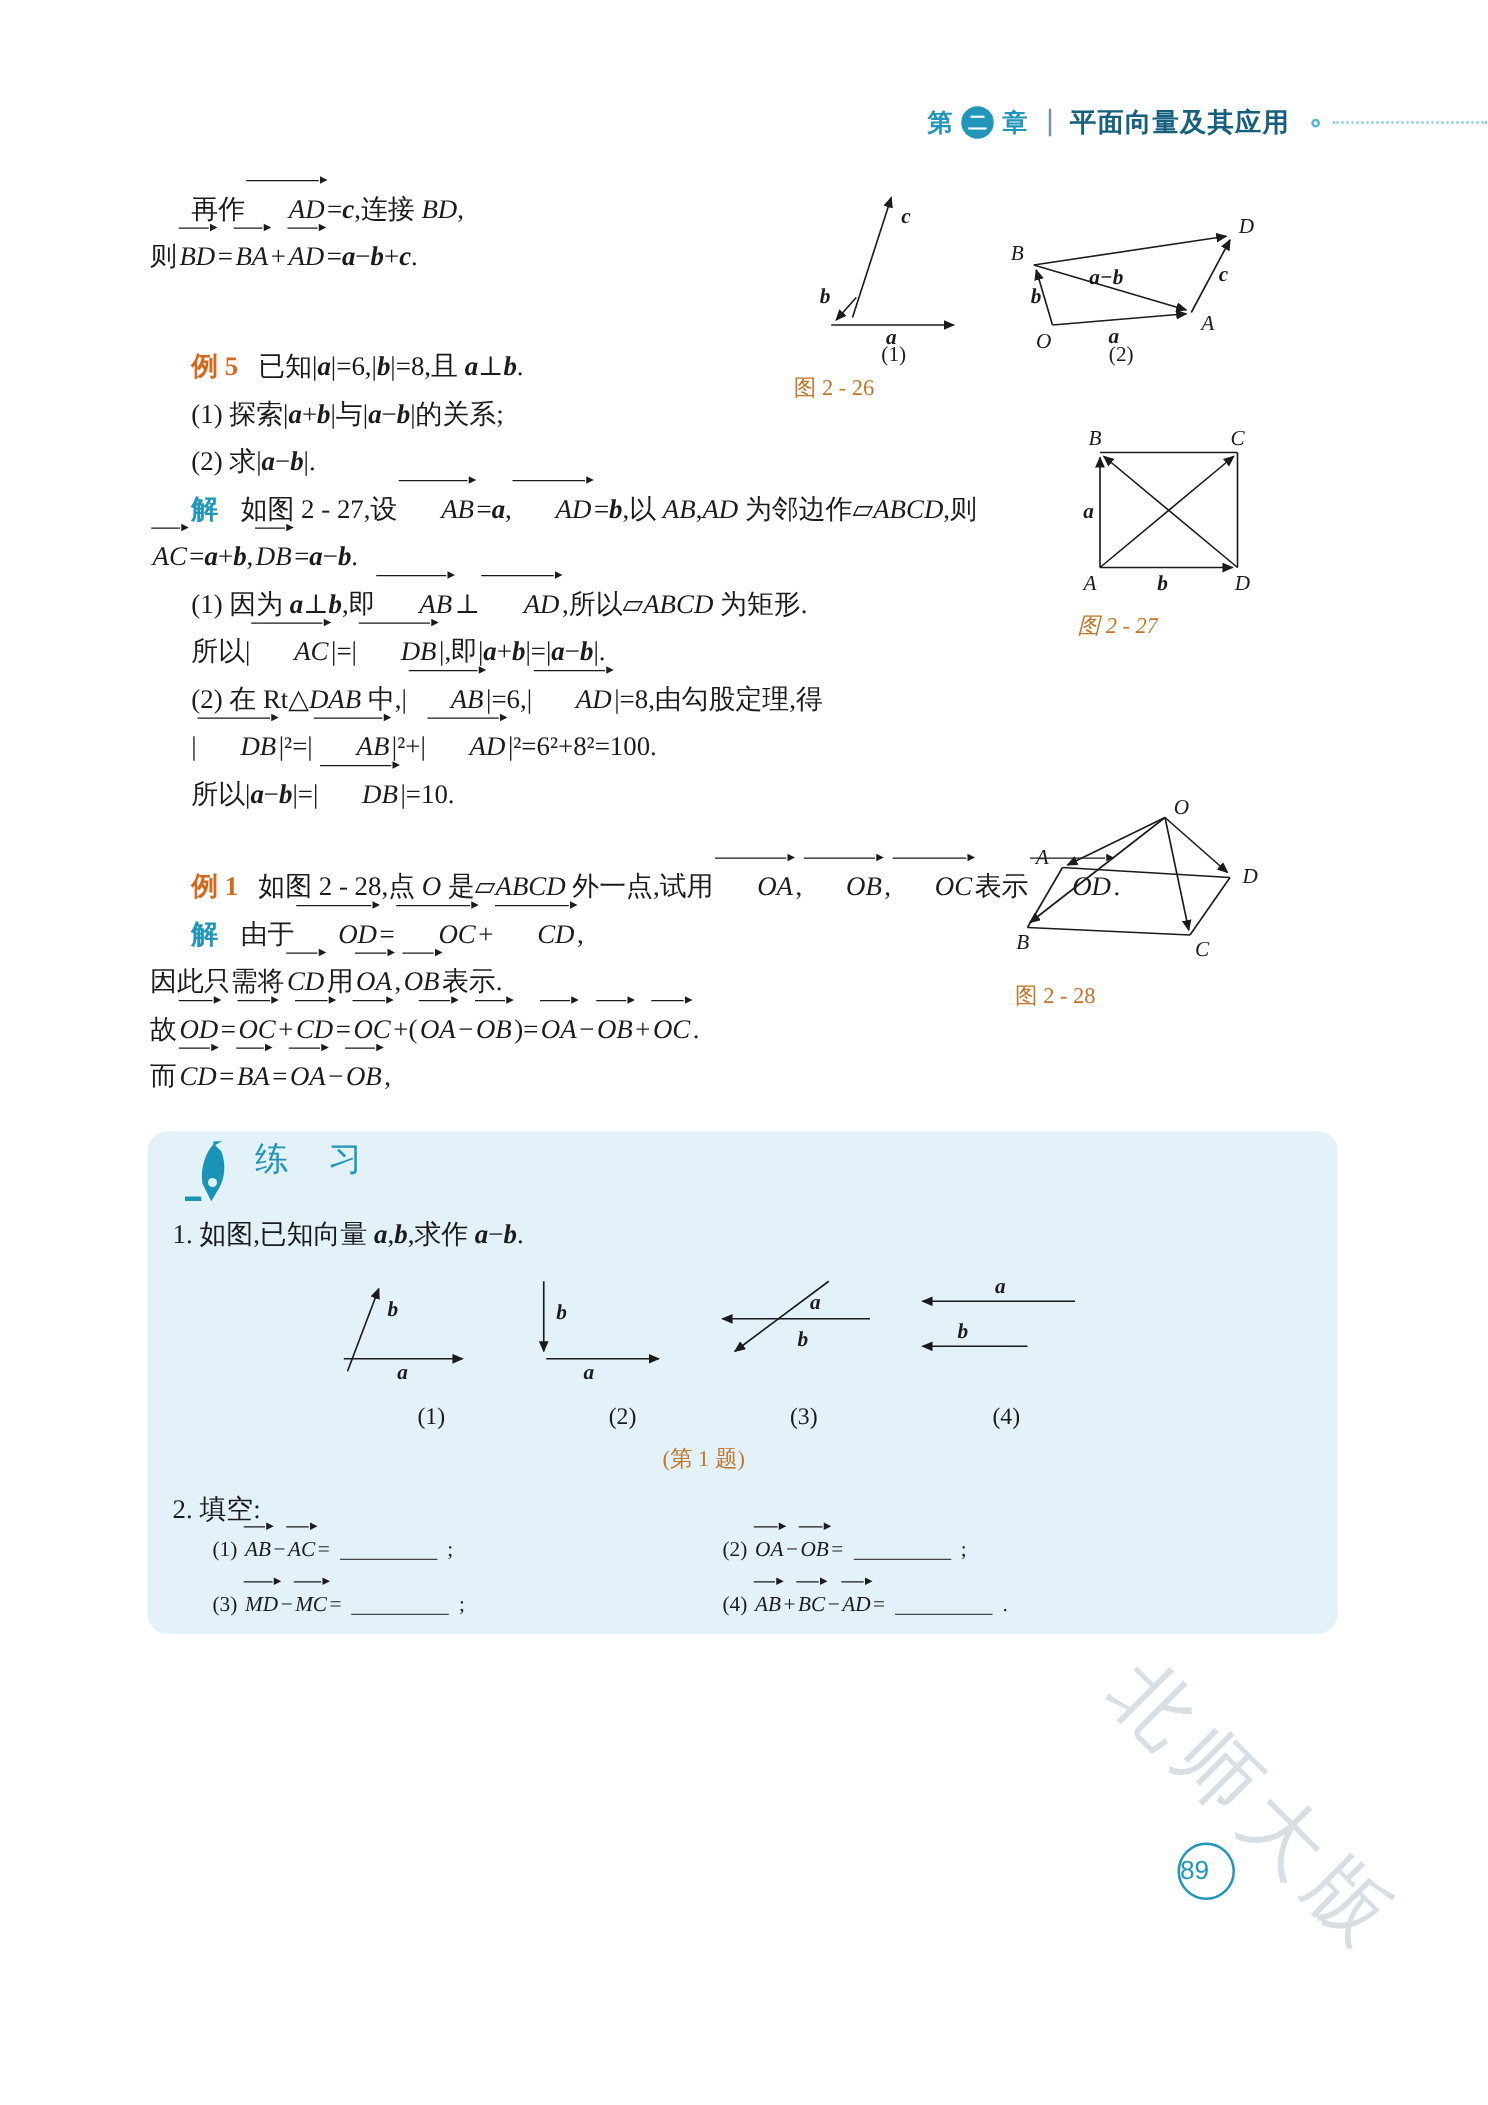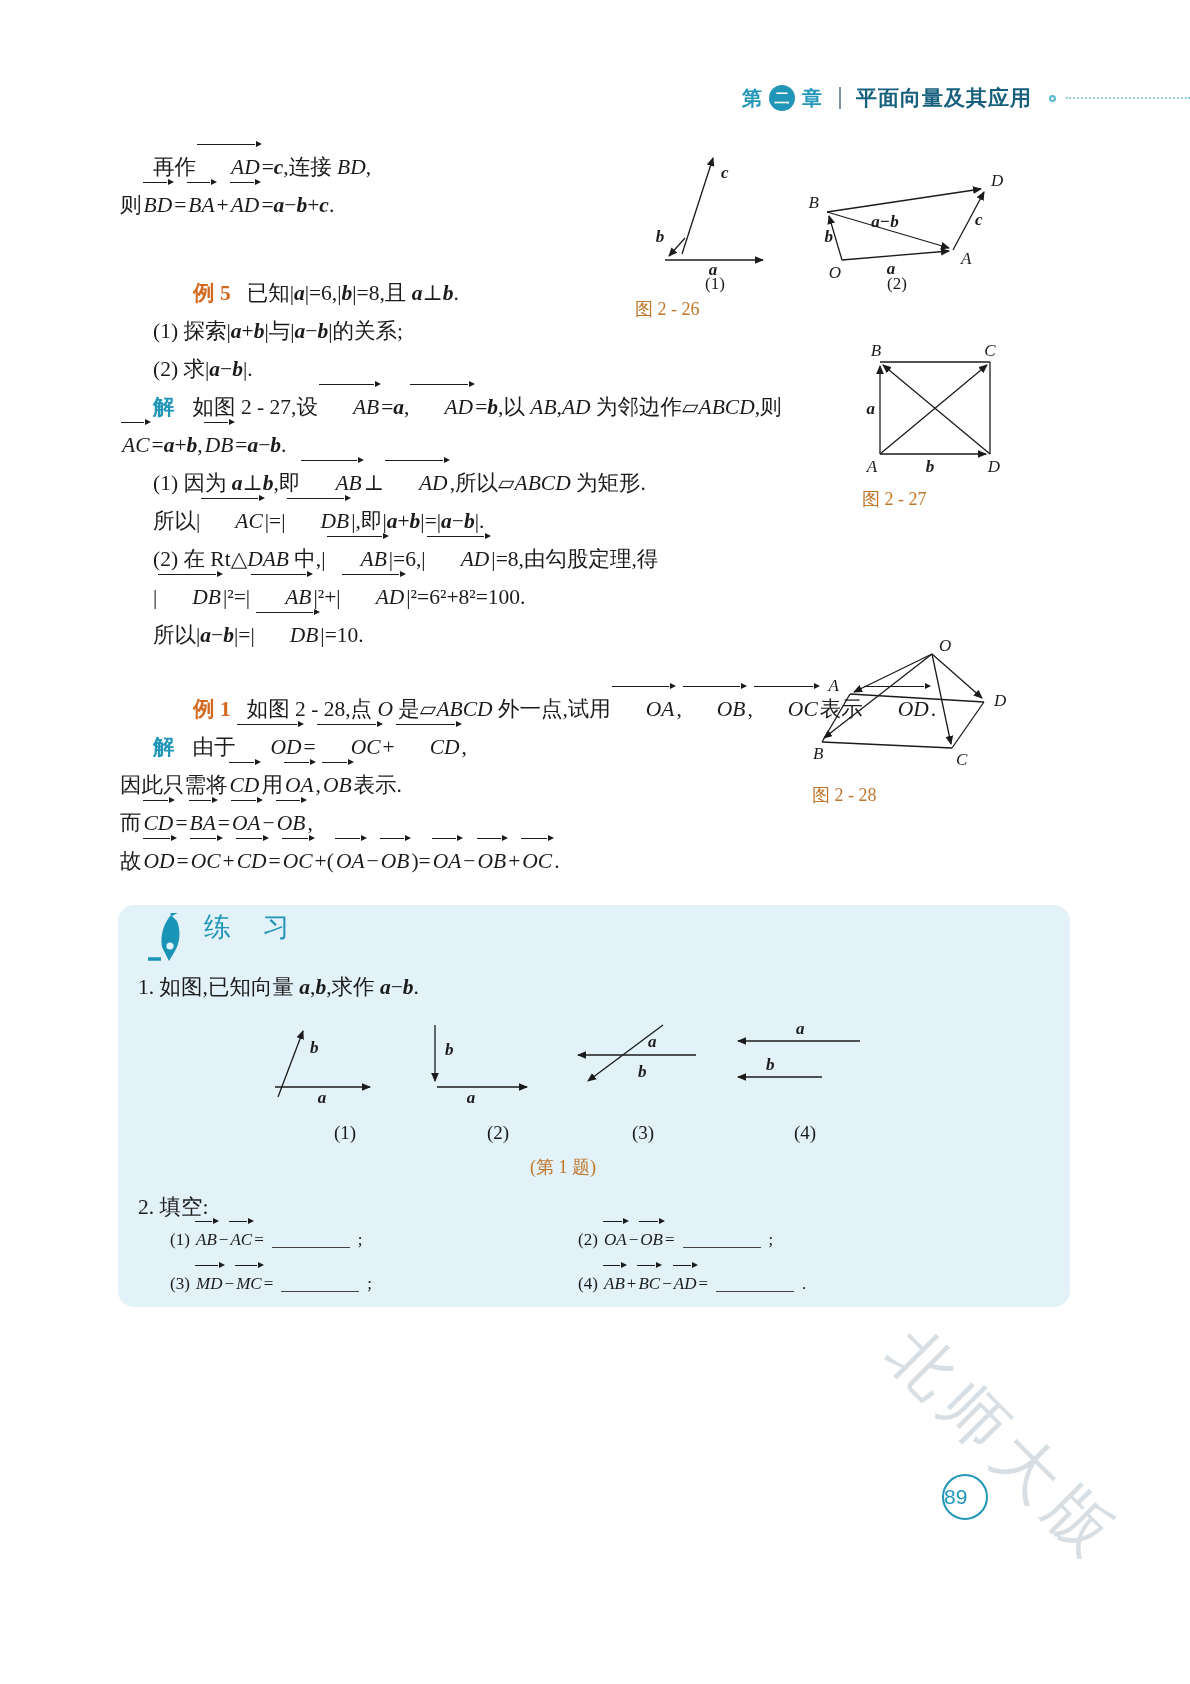--- a/index.html
+++ b/index.html
@@ -21,21 +21,21 @@
   .h-div{width:2px;height:22px;background:#7d93a0;margin:0 8px 0 10px;}
   .h-title{color:var(--teal-dark);font-weight:bold;font-size:21px;letter-spacing:1px;
     font-family:"Liberation Sans",sans-serif;}
   .h-dot{width:7px;height:7px;border:2px solid #5bb8d4;border-radius:50%;margin-left:10px;flex:0 0 auto;}
   .h-dots{flex:1;height:0;border-top:2.5px dotted #8ecfe0;margin-left:3px;}
   
   .col{position:absolute;left:120px;top:148px;width:840px;}
   .col p{line-height:38px;font-size:21.5px;white-space:nowrap;}
   .ind{text-indent:33px;}
   .sp1{height:50px;} .sp2{height:36px;}
-  .exlabel{color:var(--orange);font-weight:bold;margin-right:16px;margin-left:40px;}
+  .exlabel{color:var(--orange);font-weight:bold;margin-right:16px;}
   .sollabel{color:var(--teal);font-weight:bold;margin-right:18px;}
   i{font-style:italic;}
   .bv{font-style:italic;font-weight:bold;}
   .vec{position:relative;display:inline-block;font-style:italic;padding:0 2px;}
   .vec::before{content:"";position:absolute;top:-4px;left:1px;right:7px;height:0;border-top:1.5px solid var(--ink);}
   .vec::after{content:"";position:absolute;top:-7.5px;right:0;width:0;height:0;
     border-left:6px solid var(--ink);border-top:3.5px solid transparent;border-bottom:3.5px solid transparent;}
   
   .fig{position:absolute;}
   .figcap{color:var(--caption-orange);font-size:18px;text-align:left;line-height:22px;}
@@ -94,22 +94,22 @@
     <p class="ind"><span>(1) 因为 <b class="bv">a</b>⊥<b class="bv">b</b>,即<span class="vec">AB</span>⊥<span class="vec">AD</span>,所以▱<i>ABCD</i> 为矩形.</span></p>
     <p class="ind"><span>所以|<span class="vec">AC</span>|=|<span class="vec">DB</span>|,即|<b class="bv">a</b>+<b class="bv">b</b>|=|<b class="bv">a</b>−<b class="bv">b</b>|.</span></p>
     <p class="ind"><span>(2) 在 Rt△<i>DAB</i> 中,|<span class="vec">AB</span>|=6,|<span class="vec">AD</span>|=8,由勾股定理,得</span></p>
     <p class="ind"><span>|<span class="vec">DB</span>|²=|<span class="vec">AB</span>|²+|<span class="vec">AD</span>|²=6²+8²=100.</span></p>
     <p class="ind"><span>所以|<b class="bv">a</b>−<b class="bv">b</b>|=|<span class="vec">DB</span>|=10.</span></p>
     <div class="sp2"></div>
 
     <p class="ind"><span class="exlabel">例 1</span><span>如图 2 - 28,点 <i>O</i> 是▱<i>ABCD</i> 外一点,试用<span class="vec">OA</span>,<span class="vec">OB</span>,<span class="vec">OC</span>表示<span class="vec">OD</span>.</span></p>
     <p class="ind"><span class="sollabel">解</span><span>由于<span class="vec">OD</span>=<span class="vec">OC</span>+<span class="vec">CD</span>,</span></p>
     <p><span>因此只需将<span class="vec">CD</span>用<span class="vec">OA</span>,<span class="vec">OB</span>表示.</span></p>
+    <p><span>故<span class="vec">OD</span>=<span class="vec">OC</span>+<span class="vec">CD</span>=<span class="vec">OC</span>+(<span class="vec">OA</span>−<span class="vec">OB</span>)=<span class="vec">OA</span>−<span class="vec">OB</span>+<span class="vec">OC</span>.</span></p>
     <p><span>而<span class="vec">CD</span>=<span class="vec">BA</span>=<span class="vec">OA</span>−<span class="vec">OB</span>,</span></p>
-    <p><span>故<span class="vec">OD</span>=<span class="vec">OC</span>+<span class="vec">CD</span>=<span class="vec">OC</span>+(<span class="vec">OA</span>−<span class="vec">OB</span>)=<span class="vec">OA</span>−<span class="vec">OB</span>+<span class="vec">OC</span>.</span></p>
   </div>
 
   <div class="fig" style="left:635px;top:142px;width:390px;">
     <svg width="390" height="152">
       <defs>
           <marker id="m226" markerWidth="8" markerHeight="8" refX="6.2" refY="3" orient="auto">
             <path d="M0,0 L7,3 L0,6 z" fill="#1b1b1b"></path>
           </marker>
         </defs>
       <g>
@@ -154,21 +154,21 @@
       <line x1="18" y1="112" x2="124" y2="112" marker-end="url(#m227)"></line>
       <line x1="18" y1="112" x2="125" y2="23" marker-end="url(#m227)"></line>
       <line x1="128" y1="112" x2="21" y2="23" marker-end="url(#m227)"></line>
       <text class="it" x="14" y="14" text-anchor="middle">B</text>
       <text class="it" x="128" y="14" text-anchor="middle">C</text>
       <text class="it" x="10" y="130" text-anchor="middle">A</text>
       <text class="it" x="132" y="130" text-anchor="middle">D</text>
       <text class="itb" x="13" y="72" text-anchor="end">a</text>
       <text class="itb" x="68" y="130" text-anchor="middle">b</text>
     </svg>
-    <div class="figcap" style="margin-right:45px;">图 2 - 27</div>
+    <div class="figcap" style="margin-right:45px;font-style:italic;">图 2 - 27</div>
   </div>
 
   <div class="fig" style="left:812px;top:638px;width:230px;">
     <svg width="230" height="142">
       <defs>
           <marker id="m228" markerWidth="8" markerHeight="8" refX="6.2" refY="3" orient="auto">
             <path d="M0,0 L7,3 L0,6 z" fill="#1b1b1b"></path>
           </marker>
         </defs>
       <line x1="38" y1="56" x2="10" y2="104"></line>

